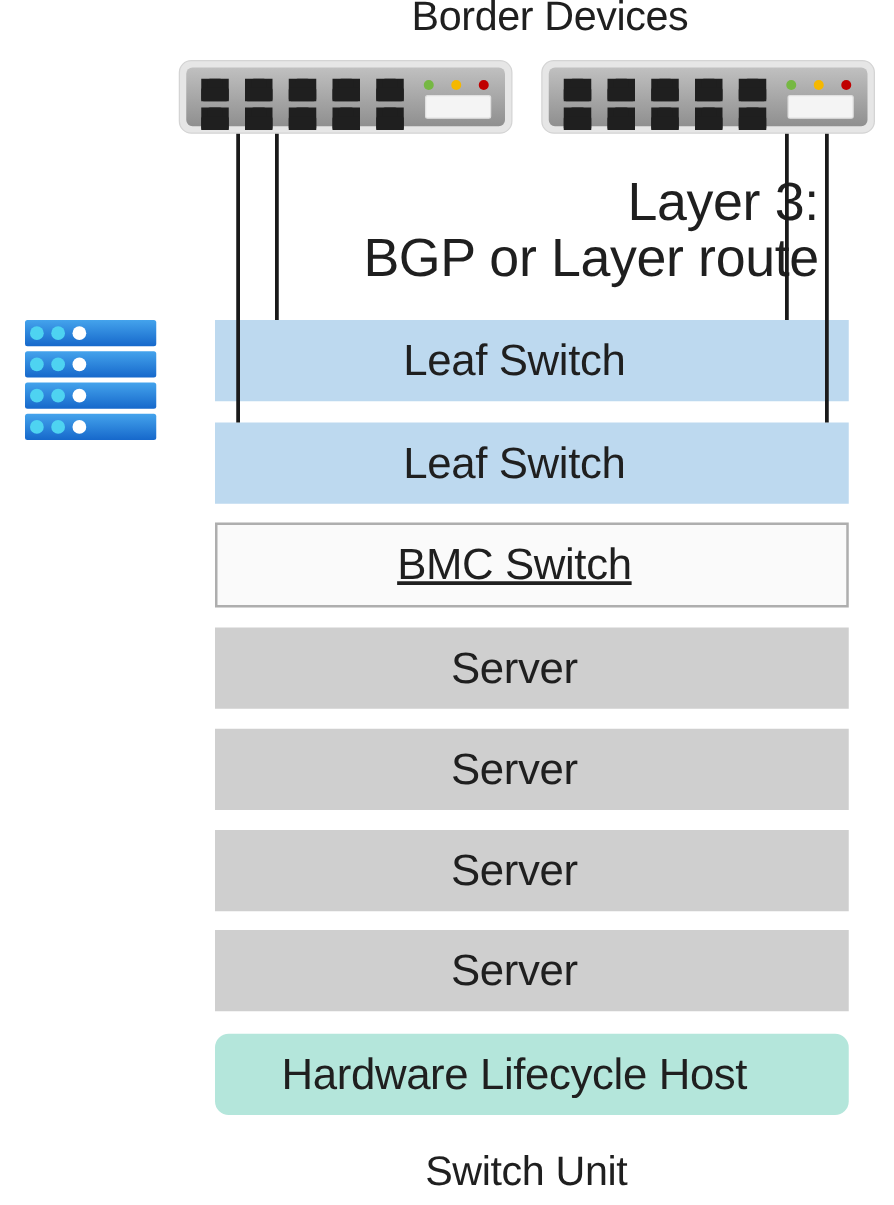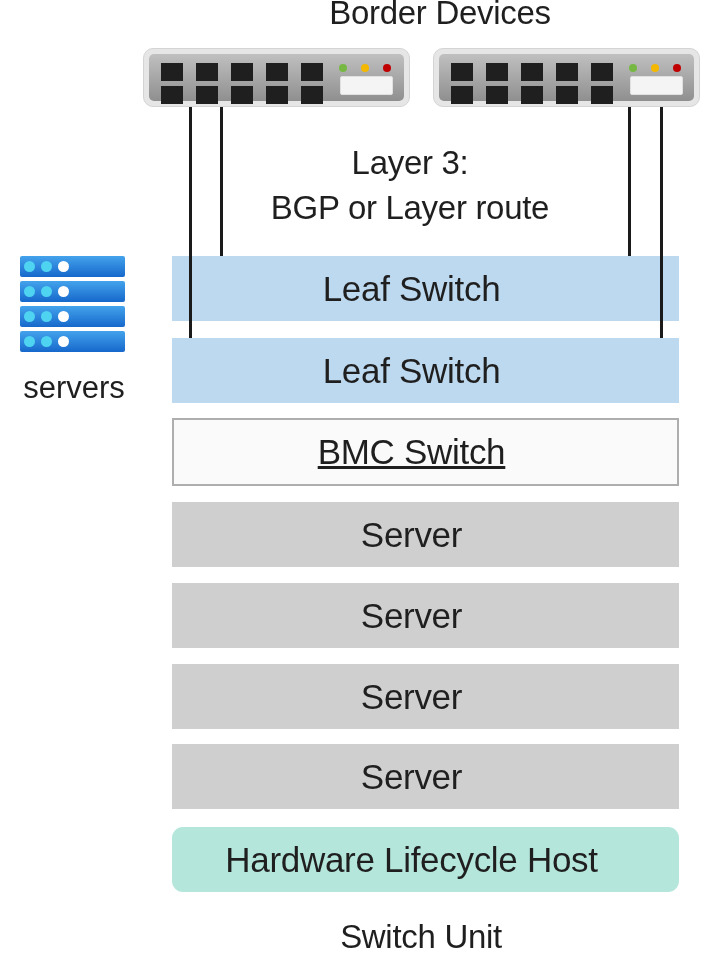--- a/index.html
+++ b/index.html
@@ -5,22 +5,22 @@
   html,body{margin:0;padding:0;background:#ffffff;}
   body{
     width:715px;height:964px;position:relative;overflow:hidden;
     font-family:"Liberation Sans",sans-serif;color:#1f1f1f;
   }
   #canvas{position:absolute;top:0;left:0;width:704px;height:964px;}
 
   
   .title{position:absolute;top:-6px;left:180px;width:520px;text-align:center;
          font-size:33px;letter-spacing:-0.3px;}
-  .layer3{position:absolute;top:140px;left:165px;width:490px;text-align:center;
-          font-size:33px;line-height:45px;letter-spacing:-0.3px;}
+  .layer3{position:absolute;top:140px;left:165px;width:490px;text-align:right;
+          font-size:43px;line-height:45px;letter-spacing:-0.3px;}
   .stack-caption{position:absolute;top:366px;left:0;width:148px;text-align:center;
           font-size:31px;line-height:43px;}
   .footer{position:absolute;top:918px;left:166px;width:510px;text-align:center;
           font-size:33px;letter-spacing:-0.3px;}
 
   
   .row{position:absolute;left:172px;width:507px;height:65px;box-sizing:border-box;
        display:flex;align-items:center;justify-content:center;
        padding-right:28px;font-size:35px;letter-spacing:-0.3px;z-index:1;}
   .row-bmc{height:68px;text-decoration:underline;}
@@ -145,21 +145,20 @@
         <div class="stack-dot" style="background: rgb(255, 255, 255);"></div>
       </div>
       <div class="stack-bar" style="background: linear-gradient(rgb(68, 163, 236), rgb(22, 104, 203));">
         <div class="stack-dot" style="background: rgb(78, 211, 241);"></div>
         <div class="stack-dot" style="background: rgb(78, 211, 241);"></div>
         <div class="stack-dot" style="background: rgb(255, 255, 255);"></div>
       </div>
     </div>
 
   <div class="stack-caption">
-    <div>servers</div>
   </div>
 
   <div>
       <div class="row row-leaf" style="top: 256px; background: rgb(189, 217, 239);">
         <span>Leaf Switch</span>
       </div>
       <div class="row row-leaf" style="top: 338px; background: rgb(189, 217, 239);">
         <span>Leaf Switch</span>
       </div>
       <div class="row row-bmc" style="top: 418px; background: rgb(250, 250, 250); border: 2px solid rgb(174, 174, 174);">

